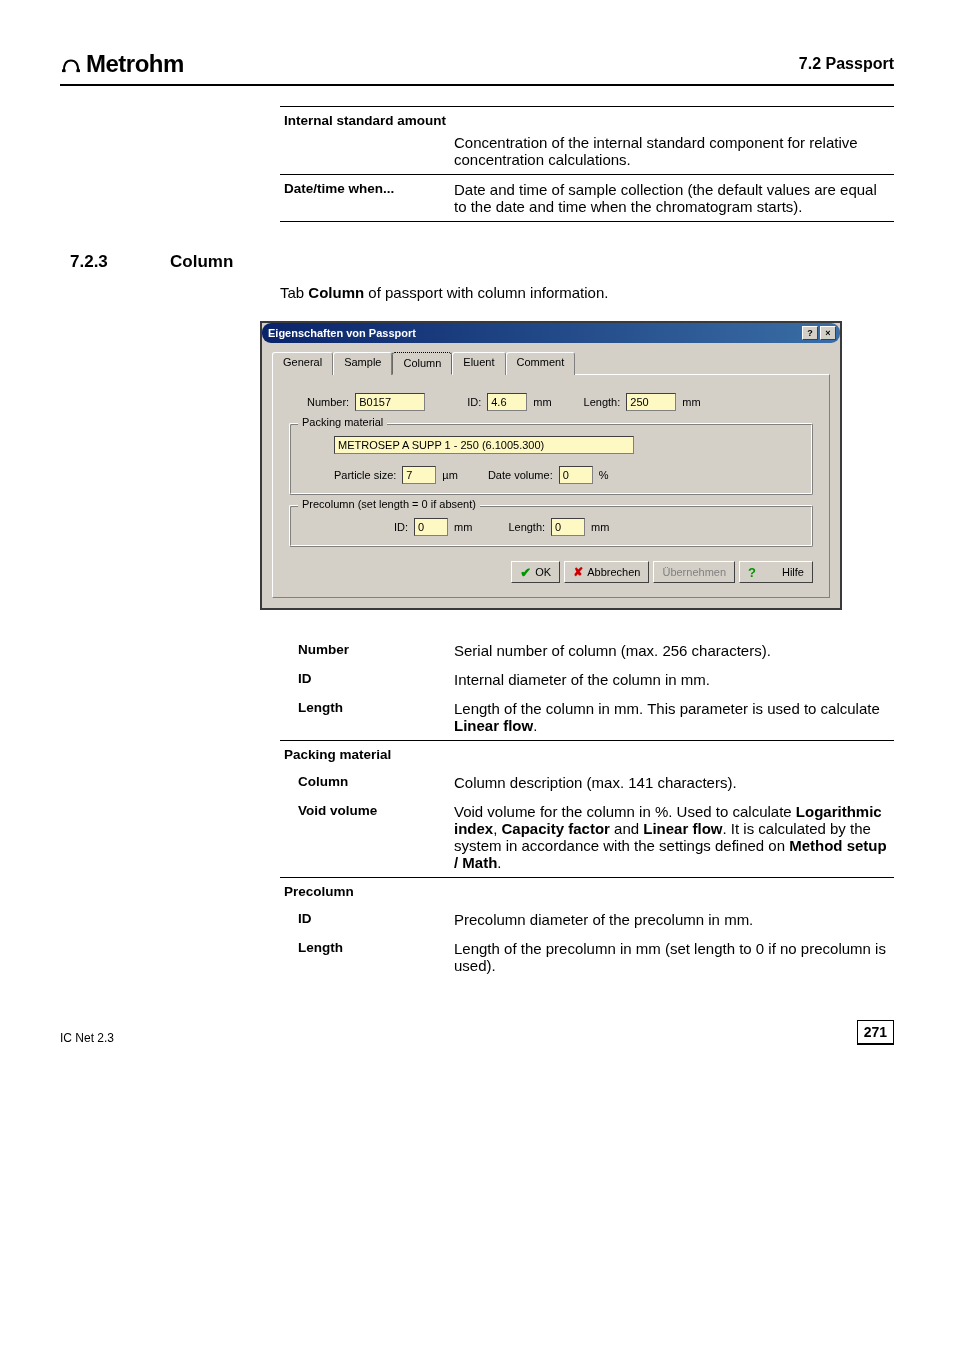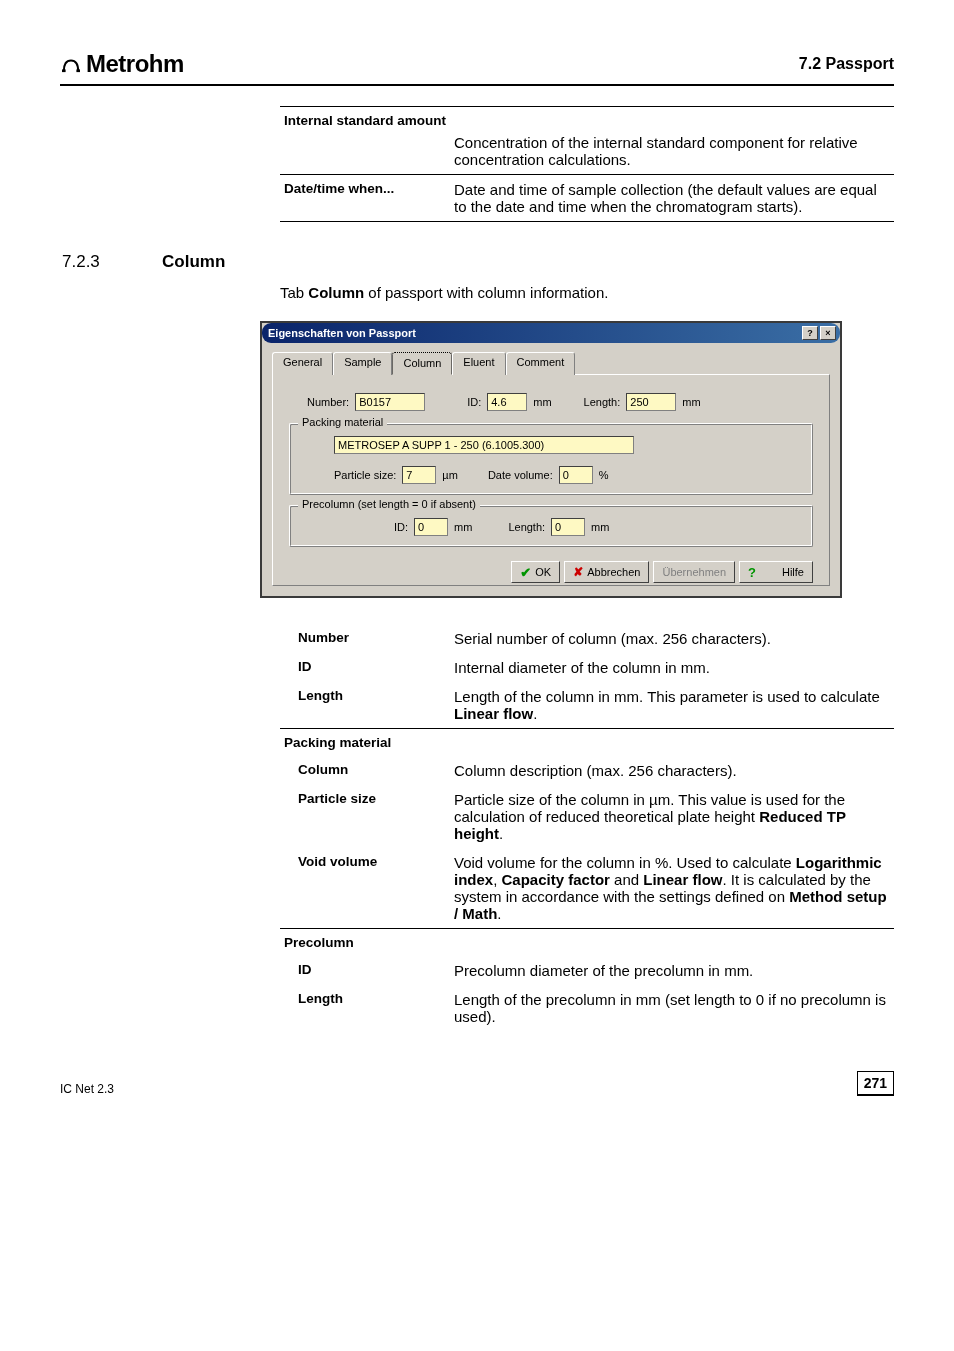--- a/index.html
+++ b/index.html
@@ -41,21 +41,21 @@
     .def-table .term { font-weight: bold; width: 170px; font-size: 13.5px; margin-top: 18px; }
     .def-table .desc { font-size: 15px; }
     .def-table tr.brd-top td { border-top: 1px solid #000; }
     .def-table tr.brd-bottom td { border-bottom: 1px solid #000; }
     .sub-term { padding-left: 18px !important; }
     .sec-heading {
       display: flex;
       margin-top: 30px;
       margin-bottom: 12px;
     }
-    .sec-num { font-weight: normal; font-size: 17px; width: 100px; margin-left: 2px; }
+    .sec-num { font-weight: bold; font-size: 17px; width: 100px; margin-left: 10px; }
     .sec-title { font-weight: bold; font-size: 17px; }
     .intro-text { margin-left: 220px; font-size: 15px; margin-bottom: 20px; }
     .intro-text .bold { font-weight: bold; }
     .desc .bold { font-weight: bold; }
 
     
     .dialog-container {
       margin-left: 200px;
       margin-bottom: 26px;
       border: 2px solid #3a3a3a;
@@ -106,21 +106,21 @@
       border: 1px dotted #000;
       border-bottom: 1px solid #d4d0c8;
       z-index: 2;
       background: #d4d0c8;
       padding-top: 4px;
     }
     .tab-panel {
       border: 1px solid #808080;
       border-top-color: #fff;
       border-left-color: #fff;
-      padding: 18px 16px 2px;
+      padding: 18px 16px 14px;
       background: #d4d0c8;
     }
     .row { display: flex; align-items: center; gap: 6px; margin-bottom: 12px; color: #000; }
     .lbl { color: #000; }
     .inp {
       background: #fef9c3;
       border: 1px solid #808080;
       border-top-color: #404040;
       border-left-color: #404040;
       height: 18px;
@@ -317,25 +317,21 @@
     <tr class="brd-bottom">
       <td class="term sub-term">Length</td>
       <td class="desc">Length of the column in mm. This parameter is used to calculate <span class="bold">Linear flow</span>.</td>
     </tr>
     <tr>
       <td class="term">Packing material</td>
       <td class="desc"></td>
     </tr>
     <tr>
       <td class="term sub-term">Column</td>
-      <td class="desc">Column description (max. 256 characters).</td>
-    </tr>
-    <tr>
-      <td class="term sub-term">Particle size</td>
-      <td class="desc">Particle size of the column in µm. This value is used for the calculation of reduced theoretical plate height <span class="bold">Reduced TP height</span>.</td>
+      <td class="desc">Column description (max. 141 characters).</td>
     </tr>
     <tr class="brd-bottom">
       <td class="term sub-term">Void volume</td>
       <td class="desc">Void volume for the column in %. Used to calculate <span class="bold">Logarithmic index</span>, <span class="bold">Capacity factor</span> and <span class="bold">Linear flow</span>. It is calculated by the system in accordance with the settings defined on <span class="bold">Method setup / Math</span>.</td>
     </tr>
     <tr>
       <td class="term">Precolumn</td>
       <td class="desc"></td>
     </tr>
     <tr>

